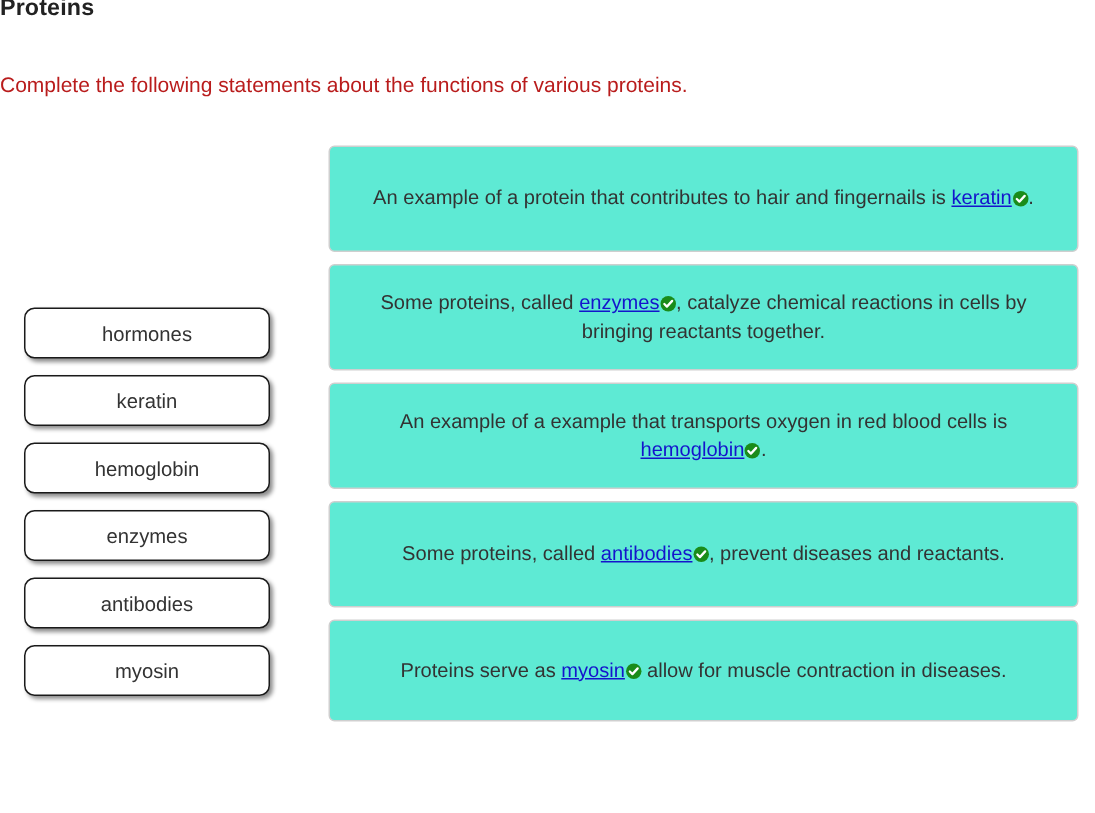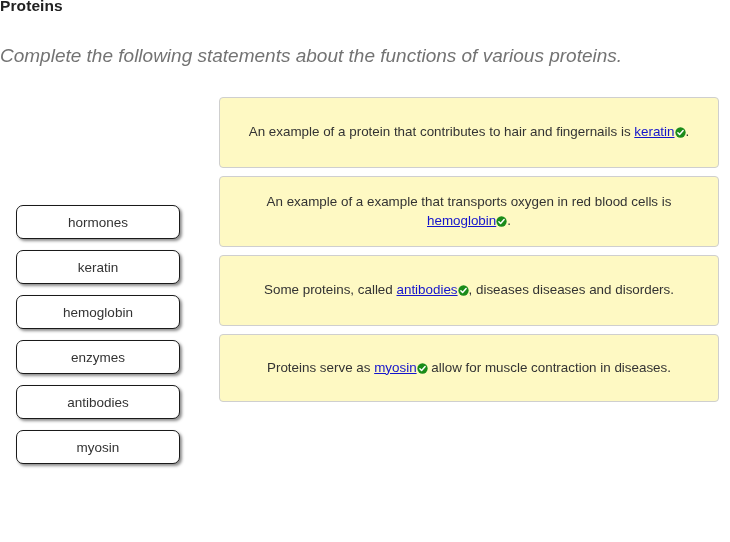--- a/index.html
+++ b/index.html
@@ -24,25 +24,24 @@
     font-size: 15.5px;
     font-weight: bold;
     color: #222222;
     letter-spacing: 0.1px;
     line-height: 20px;
   }
   #instructions {
     position: absolute;
     left: 0px;
     top: 46px;
-    font-size: 19px;
-    color: #737373;
+    font-size: 14px;
+    color: #b91c1c;
     line-height: 20px;
     white-space: nowrap;
-    font-style: italic;
   }
 
   
   #word-bank {
     position: absolute;
     left: 16px;
     top: 205px;
     width: 164px;
   }
   .word-bank-item {
@@ -69,21 +68,21 @@
     position: absolute;
     left: 219px;
     top: 97px;
     width: 500px;
   }
   .statement-box {
     box-sizing: border-box;
     width: 500px;
     border: 1px solid #cfcfcf;
     border-radius: 4px;
-    background: #fef9c3;
+    background: #5eead4;
     margin-bottom: 8px;
     display: flex;
     align-items: center;
     justify-content: center;
     padding: 8px 18px;
     text-align: center;
   }
   .statement-box.h71 { height: 71px; }
   .statement-box.h68 { height: 68px; }
   .statement-text {
@@ -137,30 +136,36 @@
   </div>
 
 <div id="statements">
     <div class="statement-box h71">
       <div class="statement-text"><span>An example of a protein that contributes to hair and fingernails is </span><span class="answer-link">keratin</span><span class="check-icon"><svg viewBox="0 0 16 16" width="11" height="11">
             <circle cx="8" cy="8" r="7.5" fill="#1a8c1a"></circle>
             <path d="M4.2 8.3 L6.7 10.8 L11.8 5.2" stroke="#ffffff" stroke-width="2.2" fill="none" stroke-linecap="round" stroke-linejoin="round"></path>
           </svg></span><span>.</span></div>
     </div>
     <div class="statement-box h71">
+      <div class="statement-text"><span>Some proteins, called </span><span class="answer-link">enzymes</span><span class="check-icon"><svg viewBox="0 0 16 16" width="11" height="11">
+            <circle cx="8" cy="8" r="7.5" fill="#1a8c1a"></circle>
+            <path d="M4.2 8.3 L6.7 10.8 L11.8 5.2" stroke="#ffffff" stroke-width="2.2" fill="none" stroke-linecap="round" stroke-linejoin="round"></path>
+          </svg></span><span>, catalyze chemical reactions in cells by bringing reactants together.</span></div>
+    </div>
+    <div class="statement-box h71">
       <div class="statement-text"><span>An example of a example that transports oxygen in red blood cells is </span><span class="answer-link">hemoglobin</span><span class="check-icon"><svg viewBox="0 0 16 16" width="11" height="11">
             <circle cx="8" cy="8" r="7.5" fill="#1a8c1a"></circle>
             <path d="M4.2 8.3 L6.7 10.8 L11.8 5.2" stroke="#ffffff" stroke-width="2.2" fill="none" stroke-linecap="round" stroke-linejoin="round"></path>
           </svg></span><span>.</span></div>
     </div>
     <div class="statement-box h71">
       <div class="statement-text"><span>Some proteins, called </span><span class="answer-link">antibodies</span><span class="check-icon"><svg viewBox="0 0 16 16" width="11" height="11">
             <circle cx="8" cy="8" r="7.5" fill="#1a8c1a"></circle>
             <path d="M4.2 8.3 L6.7 10.8 L11.8 5.2" stroke="#ffffff" stroke-width="2.2" fill="none" stroke-linecap="round" stroke-linejoin="round"></path>
-          </svg></span><span>, diseases diseases and disorders.</span></div>
+          </svg></span><span>, prevent diseases and reactants.</span></div>
     </div>
     <div class="statement-box h68">
       <div class="statement-text"><span>Proteins serve as </span><span class="answer-link">myosin</span><span class="check-icon"><svg viewBox="0 0 16 16" width="11" height="11">
             <circle cx="8" cy="8" r="7.5" fill="#1a8c1a"></circle>
             <path d="M4.2 8.3 L6.7 10.8 L11.8 5.2" stroke="#ffffff" stroke-width="2.2" fill="none" stroke-linecap="round" stroke-linejoin="round"></path>
           </svg></span><span> allow for muscle contraction in diseases.</span></div>
     </div>
   </div>
 
 </body></html>

